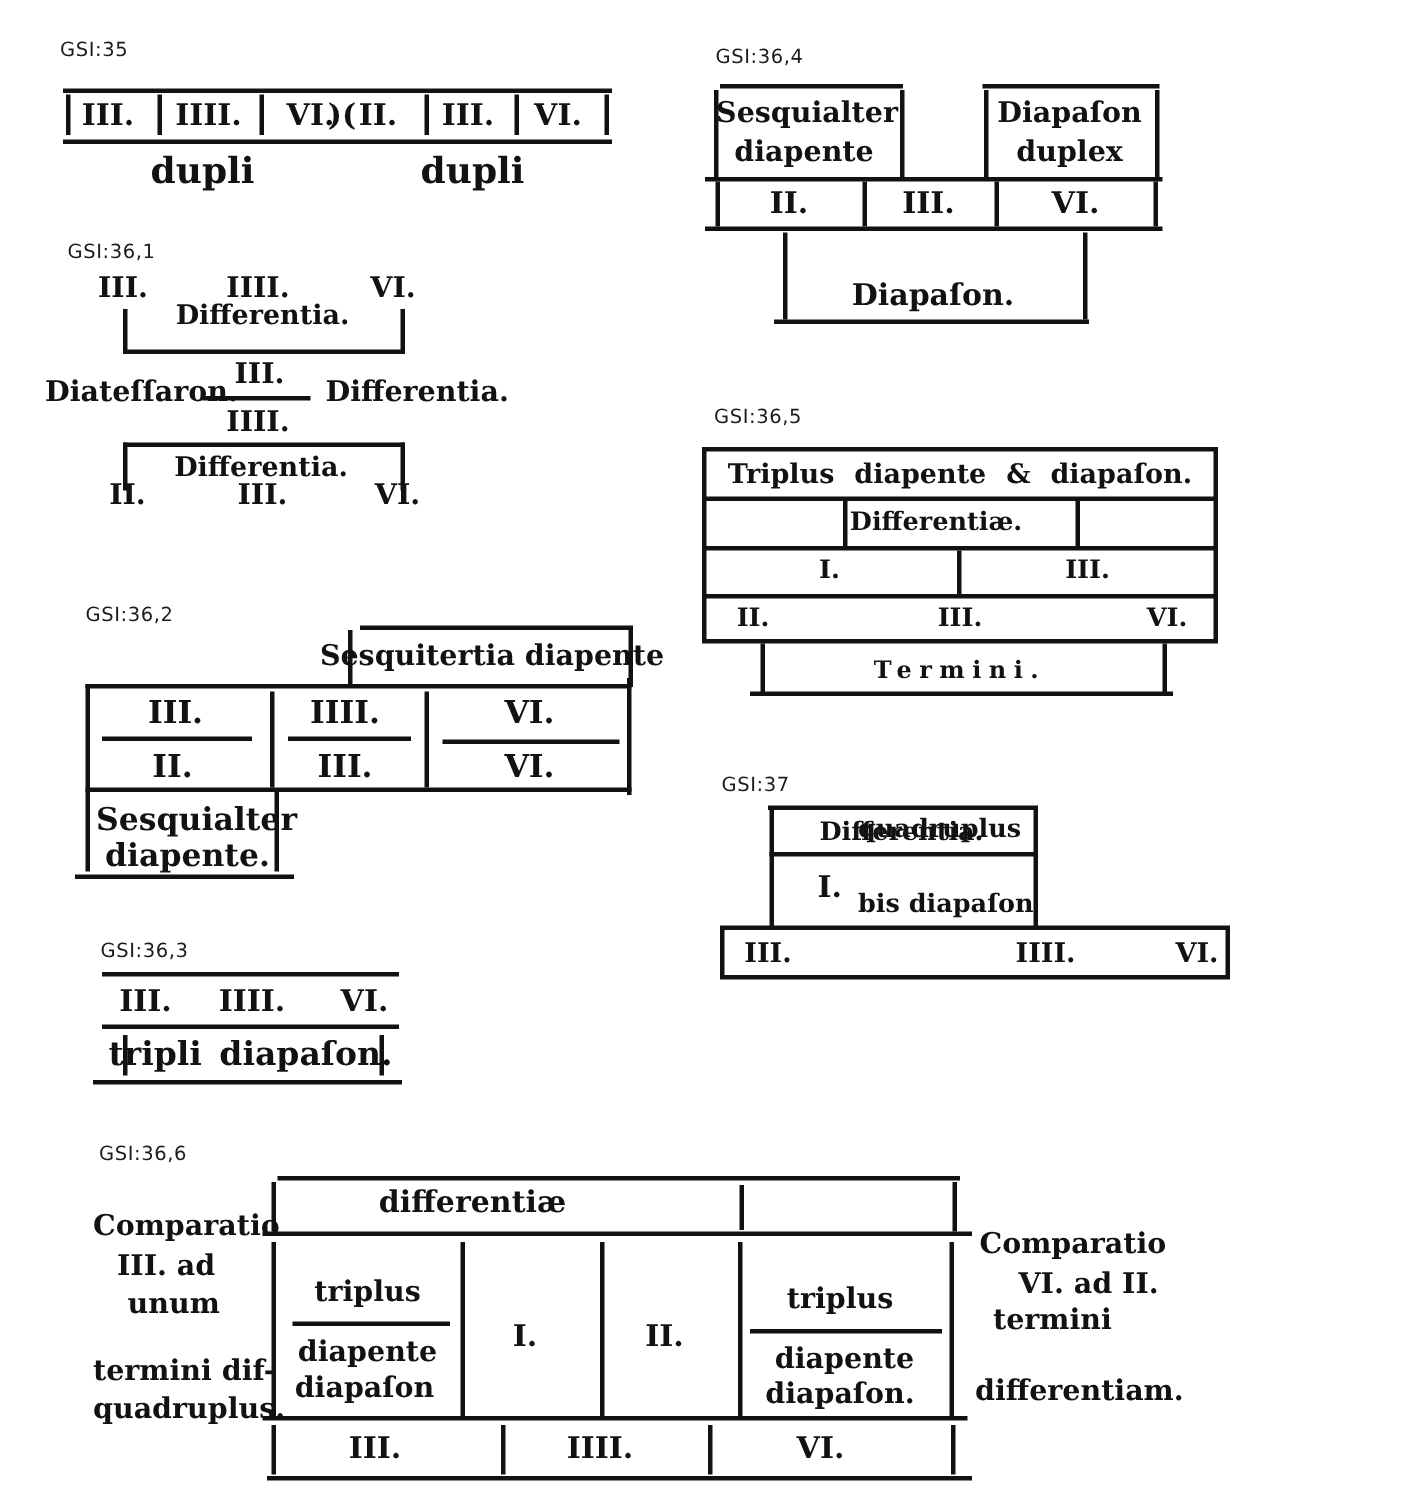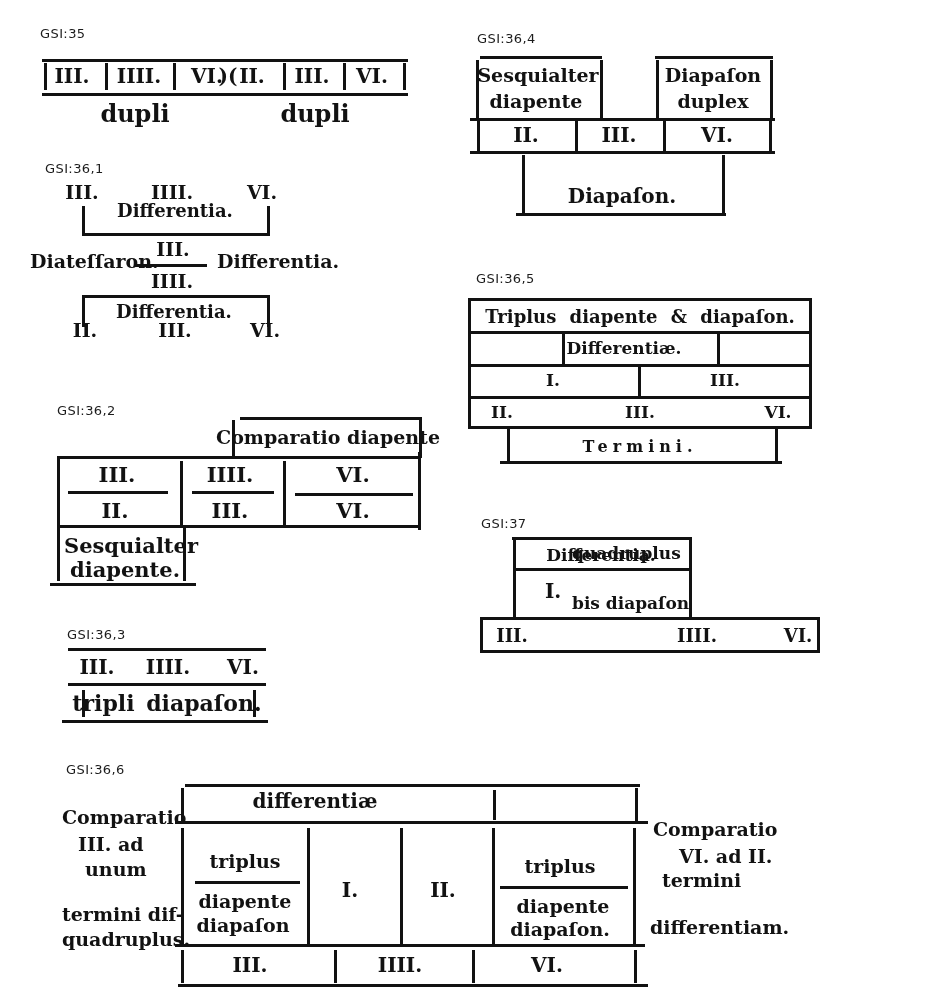--- a/index.html
+++ b/index.html
@@ -59,21 +59,21 @@
   <div class="box" style="left:82px;top:295px;width:188px;height:32px;border-bottom:none"></div>
   <div class="t s18 c" style="left:174px;top:303px">Differentia.</div>
   <div class="t s19 c" style="left:85px;top:321px">II.</div>
   <div class="t s19 c" style="left:175px;top:321px">III.</div>
   <div class="t s19 c" style="left:265px;top:321px">VI.</div>
 
   <div class="lbl" style="left:57px;top:403px">GSI:36,2</div>
   <div class="hr" style="left:240px;top:417px;width:182px"></div>
   <div class="vr" style="left:232px;top:420px;height:37px"></div>
   <div class="vr" style="left:419px;top:418px;height:40px"></div>
-  <div class="t s19 c" style="left:328px;top:428px">Comparatio diapente</div>
+  <div class="t s19 c" style="left:328px;top:428px">Sesquitertia diapente</div>
   <div class="hr" style="left:57px;top:456px;width:364px"></div>
   <div class="vr" style="left:57px;top:456px;height:72px"></div>
   <div class="vr" style="left:418px;top:452px;height:78px"></div>
   <div class="vr" style="left:180px;top:461px;height:64px"></div>
   <div class="vr" style="left:283px;top:461px;height:64px"></div>
   <div class="t s21 c" style="left:117px;top:464px">III.</div>
   <div class="t s21 c" style="left:230px;top:464px">IIII.</div>
   <div class="t s21 c" style="left:353px;top:464px">VI.</div>
   <div class="hr" style="left:68px;top:491px;width:100px"></div>
   <div class="hr" style="left:192px;top:491px;width:82px"></div>

